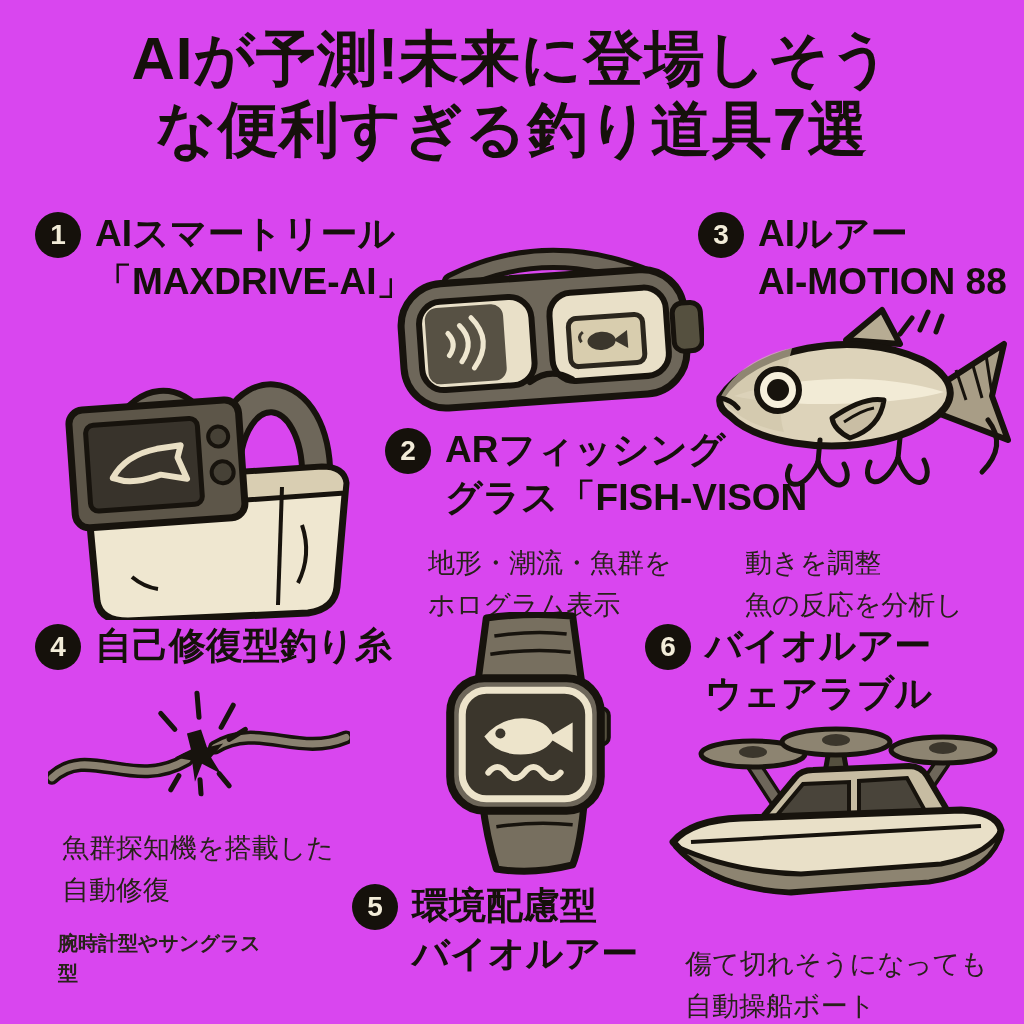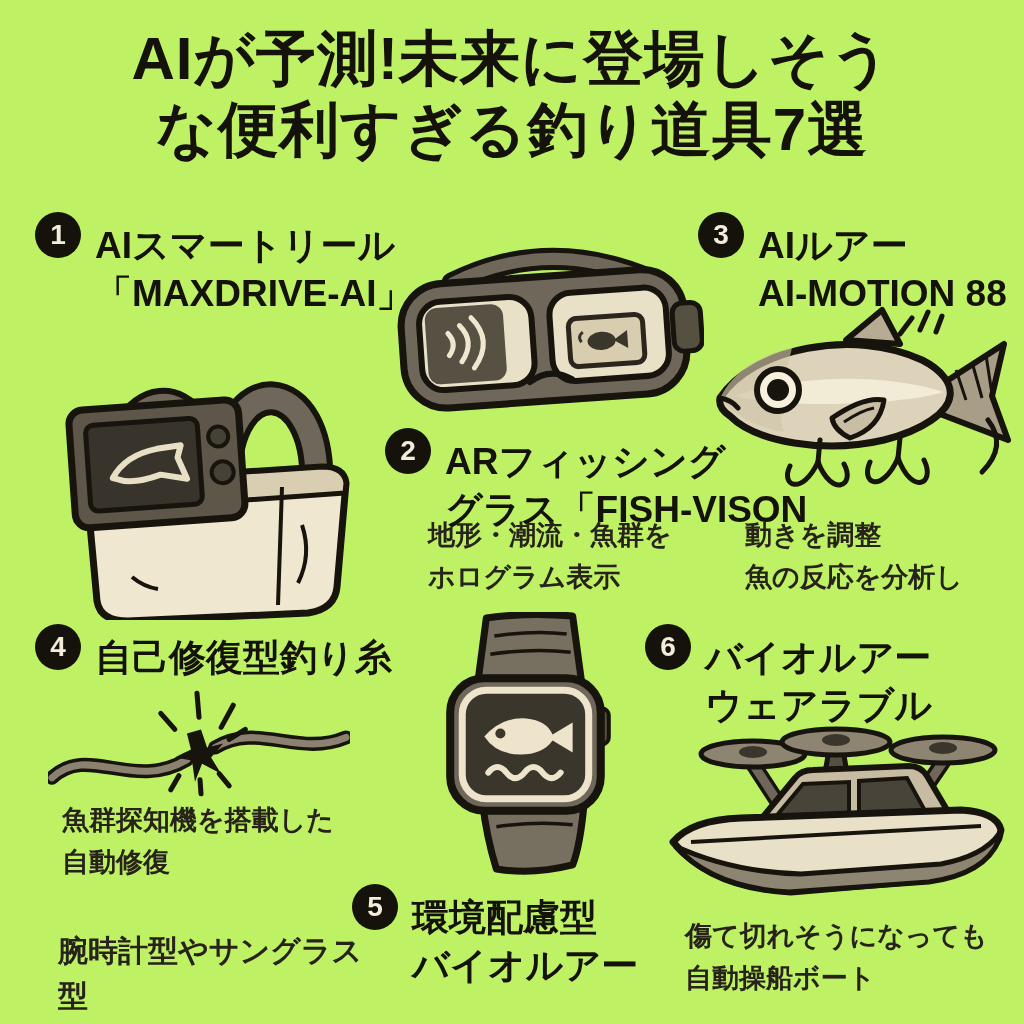--- a/index.html
+++ b/index.html
@@ -1,46 +1,46 @@
 <!DOCTYPE html>
 <html><head>
 <meta charset="utf-8">
 <style>
   html,body{margin:0;padding:0;}
   .canvas{
     position:relative;
     width:1024px;height:1024px;
-    background:#bef264;
+    background:#d946ef;
     overflow:hidden;
     font-family:"Liberation Sans","DejaVu Sans",sans-serif;
     color:#17130d;
   }
   .title{
     position:absolute;left:0;top:24px;width:1024px;
     text-align:center;
     font-size:60px;font-weight:900;line-height:1.18;
     letter-spacing:1px;color:#15110b;
   }
   .item-label{position:absolute;display:flex;align-items:flex-start;gap:14px;}
   .badge{
     flex:0 0 auto;
     width:46px;height:46px;border-radius:50%;
     background:#15110b;color:#f2ecd8;
     display:flex;align-items:center;justify-content:center;
     font-size:28px;font-weight:800;margin-top:2px;
   }
-  .item-title{font-size:37px;font-weight:800;line-height:1.3;color:#15110b;margin-top:12px;}
+  .item-title{font-size:37px;font-weight:800;line-height:1.3;color:#15110b;}
   .desc{
     position:absolute;
-    font-size:27px;font-weight:700;line-height:1.55;color:#27221a;
+    font-size:27px;font-weight:400;line-height:1.55;color:#27221a;margin-top:28px;
   }
   .desc.small{font-size:26px;}
   .footnote{
     position:absolute;
-    font-size:30px;font-weight:600;line-height:1.5;color:#27221a;
+    font-size:20px;font-weight:600;line-height:1.5;color:#27221a;
   }
   .illus{position:absolute;}
   .illus svg{display:block;width:100%;height:100%;}
 </style>
 </head>
 <body>
 
 <div class="canvas">
 
   <div class="title">

